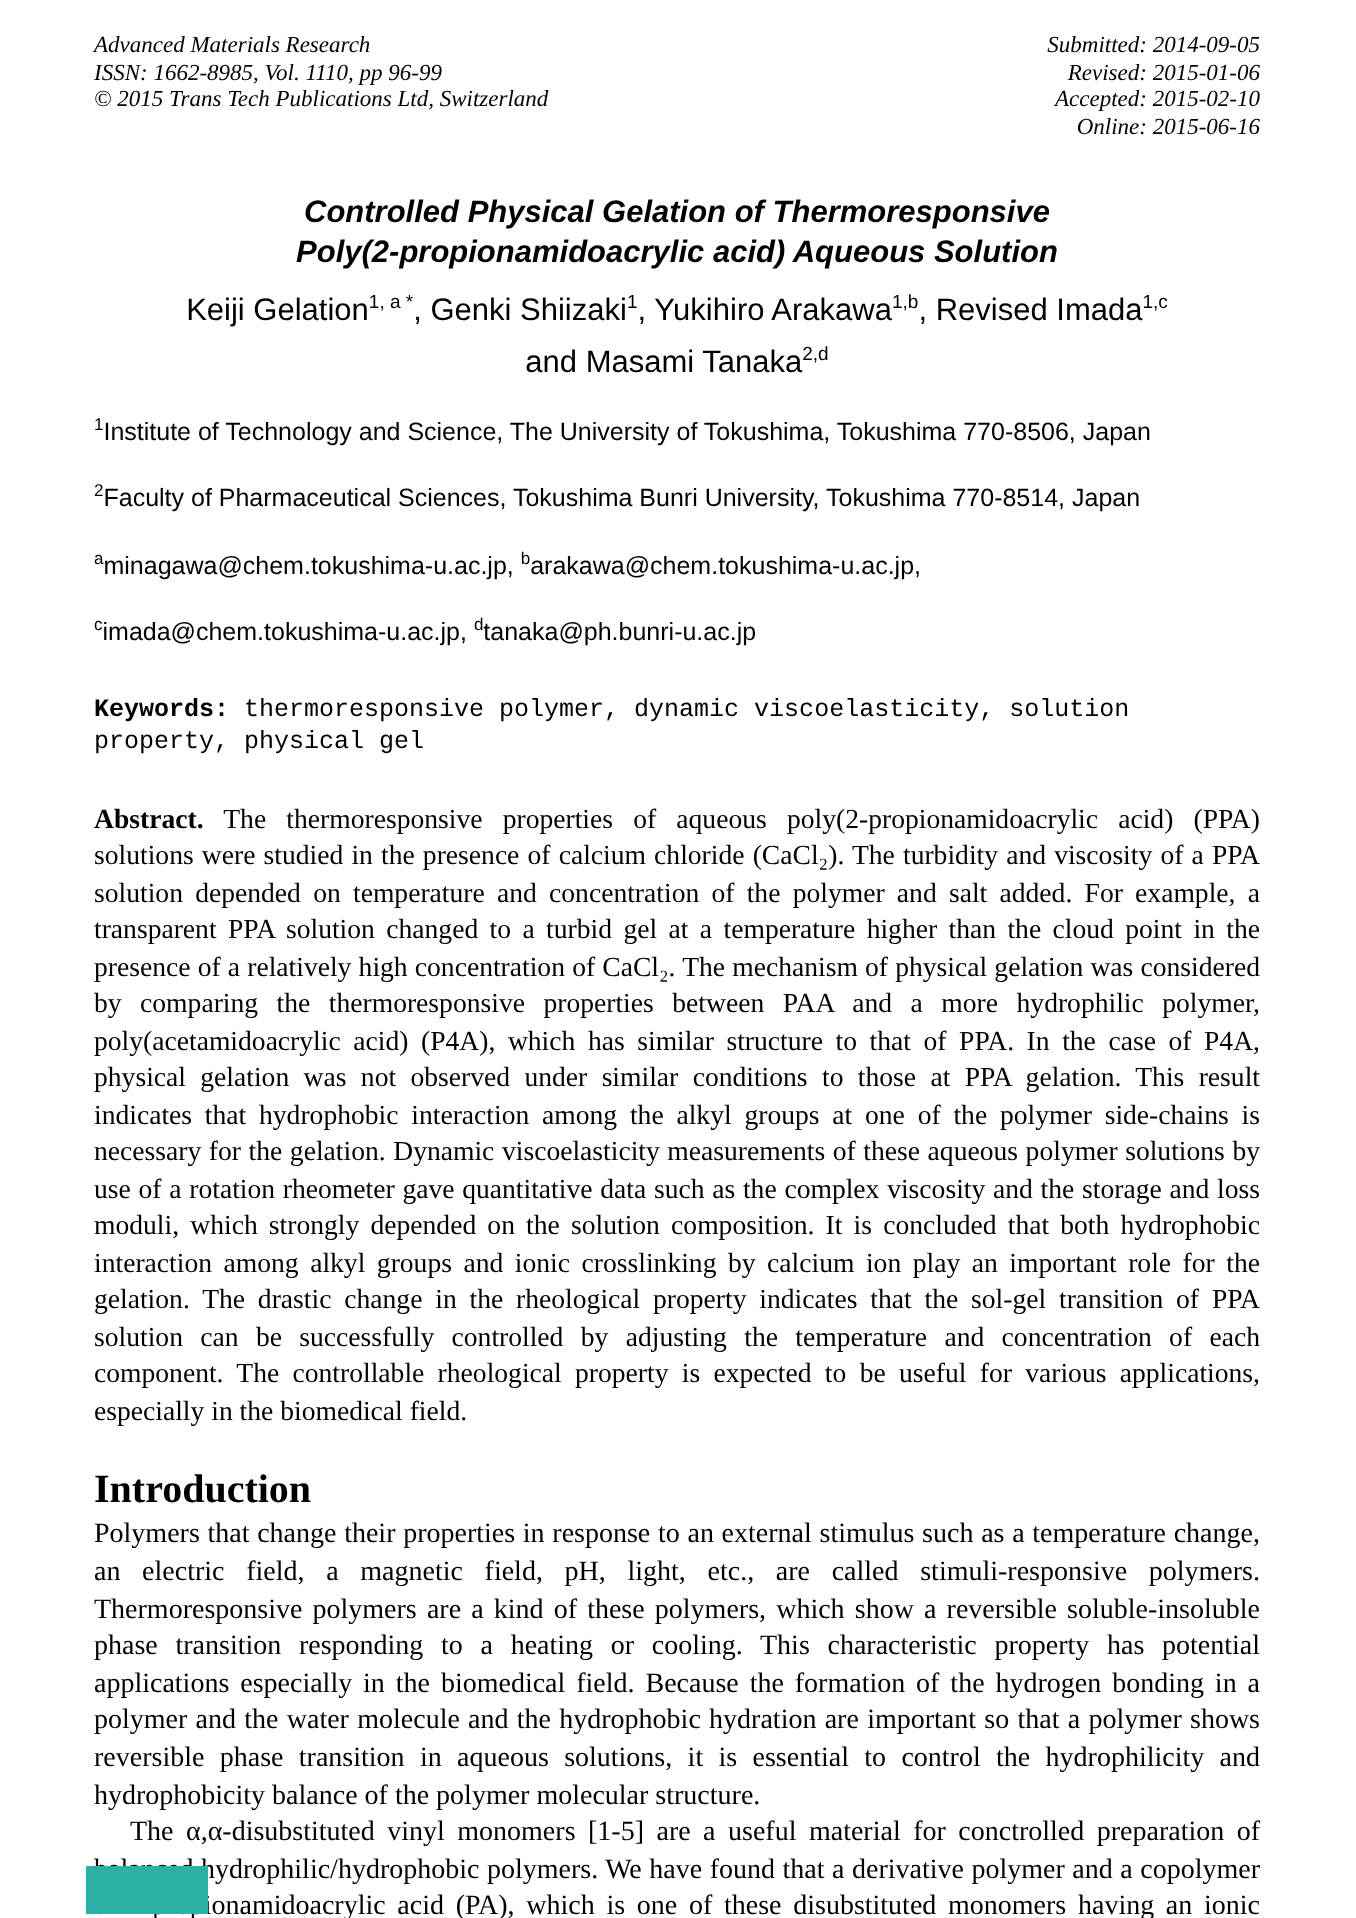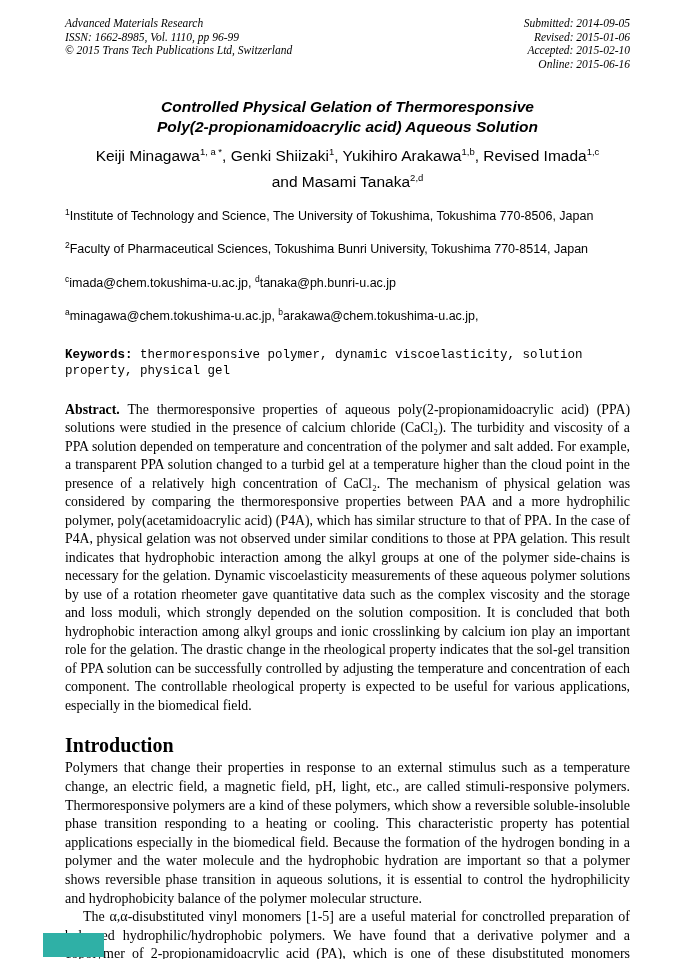--- a/index.html
+++ b/index.html
@@ -3,21 +3,21 @@
 <meta charset="utf-8">
 <style>
   html, body { margin: 0; padding: 0; background: #ffffff; }
   .page {
     position: relative;
     width: 678px;
     height: 959px;
     margin: 0 auto;
     background: #ffffff;
     box-sizing: border-box;
-    padding: 17px 48px 0 65px;
+    padding: 17px 48px 0 47px;
     color: #000;
     overflow: hidden;
     font-family: "Liberation Serif", "DejaVu Serif", serif;
   }
   
   .jheader {
     display: flex;
     justify-content: space-between;
     font-style: italic;
     font-size: 11.5px;
@@ -110,29 +110,29 @@
       <div>Online: 2015-06-16</div>
     </div>
   </div>
 
   <div class="title">
     <div>Controlled Physical Gelation of Thermoresponsive</div>
     <div>Poly(2-propionamidoacrylic acid) Aqueous Solution</div>
   </div>
 
   <div class="authors">
-    <div><span>Keiji Minagawa</span><sup>1, a *</sup><span>, </span><span>Genki Shiizaki</span><sup>1</sup><span>, </span><span>Yukihiro Arakawa</span><sup>1,b</sup><span>, </span><span>Revised Imada</span><sup>1,c</sup></div>
+    <div><span>Keiji Gelation</span><sup>1, a *</sup><span>, </span><span>Genki Shiizaki</span><sup>1</sup><span>, </span><span>Yukihiro Arakawa</span><sup>1,b</sup><span>, </span><span>Revised Imada</span><sup>1,c</sup></div>
     <div><span>and Masami Tanaka</span><sup>2,d</sup></div>
   </div>
 
   <div class="affiliations">
     <div><sup>1</sup><span>Institute of Technology and Science, The University of Tokushima, Tokushima 770-8506, Japan</span></div>
     <div><sup>2</sup><span>Faculty of Pharmaceutical Sciences, Tokushima Bunri University, Tokushima 770-8514, Japan</span></div>
+    <div><sup>a</sup><span>minagawa@chem.tokushima-u.ac.jp, </span><sup>b</sup><span>arakawa@chem.tokushima-u.ac.jp,</span></div>
     <div><sup>c</sup><span>imada@chem.tokushima-u.ac.jp, </span><sup>d</sup><span>tanaka@ph.bunri-u.ac.jp</span></div>
-    <div><sup>a</sup><span>minagawa@chem.tokushima-u.ac.jp, </span><sup>b</sup><span>arakawa@chem.tokushima-u.ac.jp,</span></div>
   </div>
 
   <div class="keywords"><span class="label">Keywords:</span><span> thermoresponsive polymer, dynamic viscoelasticity, solution property, physical gel</span></div>
 
   <p class="abstract"><span class="label">Abstract.</span><span> The thermoresponsive properties of aqueous poly(2-propionamidoacrylic acid) (PPA) solutions were studied in the presence of calcium chloride (CaCl₂). The turbidity and viscosity of a PPA solution depended on temperature and concentration of the polymer and salt added. For example, a transparent PPA solution changed to a turbid gel at a temperature higher than the cloud point in the presence of a relatively high concentration of CaCl₂. The mechanism of physical gelation was considered by comparing the thermoresponsive properties between PAA and a more hydrophilic polymer, poly(acetamidoacrylic acid) (P4A), which has similar structure to that of PPA. In the case of P4A, physical gelation was not observed under similar conditions to those at PPA gelation. This result indicates that hydrophobic interaction among the alkyl groups at one of the polymer side-chains is necessary for the gelation. Dynamic viscoelasticity measurements of these aqueous polymer solutions by use of a rotation rheometer gave quantitative data such as the complex viscosity and the storage and loss moduli, which strongly depended on the solution composition. It is concluded that both hydrophobic interaction among alkyl groups and ionic crosslinking by calcium ion play an important role for the gelation. The drastic change in the rheological property indicates that the sol-gel transition of PPA solution can be successfully controlled by adjusting the temperature and concentration of each component. The controllable rheological property is expected to be useful for various applications, especially in the biomedical field.</span></p>
 
   <div class="section-heading">Introduction</div>
   <p class="body-para">Polymers that change their properties in response to an external stimulus such as a temperature change, an electric field, a magnetic field, pH, light, etc., are called stimuli-responsive polymers. Thermoresponsive polymers are a kind of these polymers, which show a reversible soluble-insoluble phase transition responding to a heating or cooling. This characteristic property has potential applications especially in the biomedical field. Because the formation of the hydrogen bonding in a polymer and the water molecule and the hydrophobic hydration are important so that a polymer shows reversible phase transition in aqueous solutions, it is essential to control the hydrophilicity and hydrophobicity balance of the polymer molecular structure.</p>
   <p class="body-para indent">The α,α-disubstituted vinyl monomers [1-5] are a useful material for conctrolled preparation of balanced hydrophilic/hydrophobic polymers. We have found that a derivative polymer and a copolymer of 2-propionamidoacrylic acid (PA), which is one of these disubstituted monomers having an ionic functional group, show very large hysteresis in the thermosensitve response. In addition, it has been also found that the homopolymer of PA forms a physical gel by adding CaCl₂ in a concentrated aqueous solution, but the detailed study has not been performed yet.</p>
 

